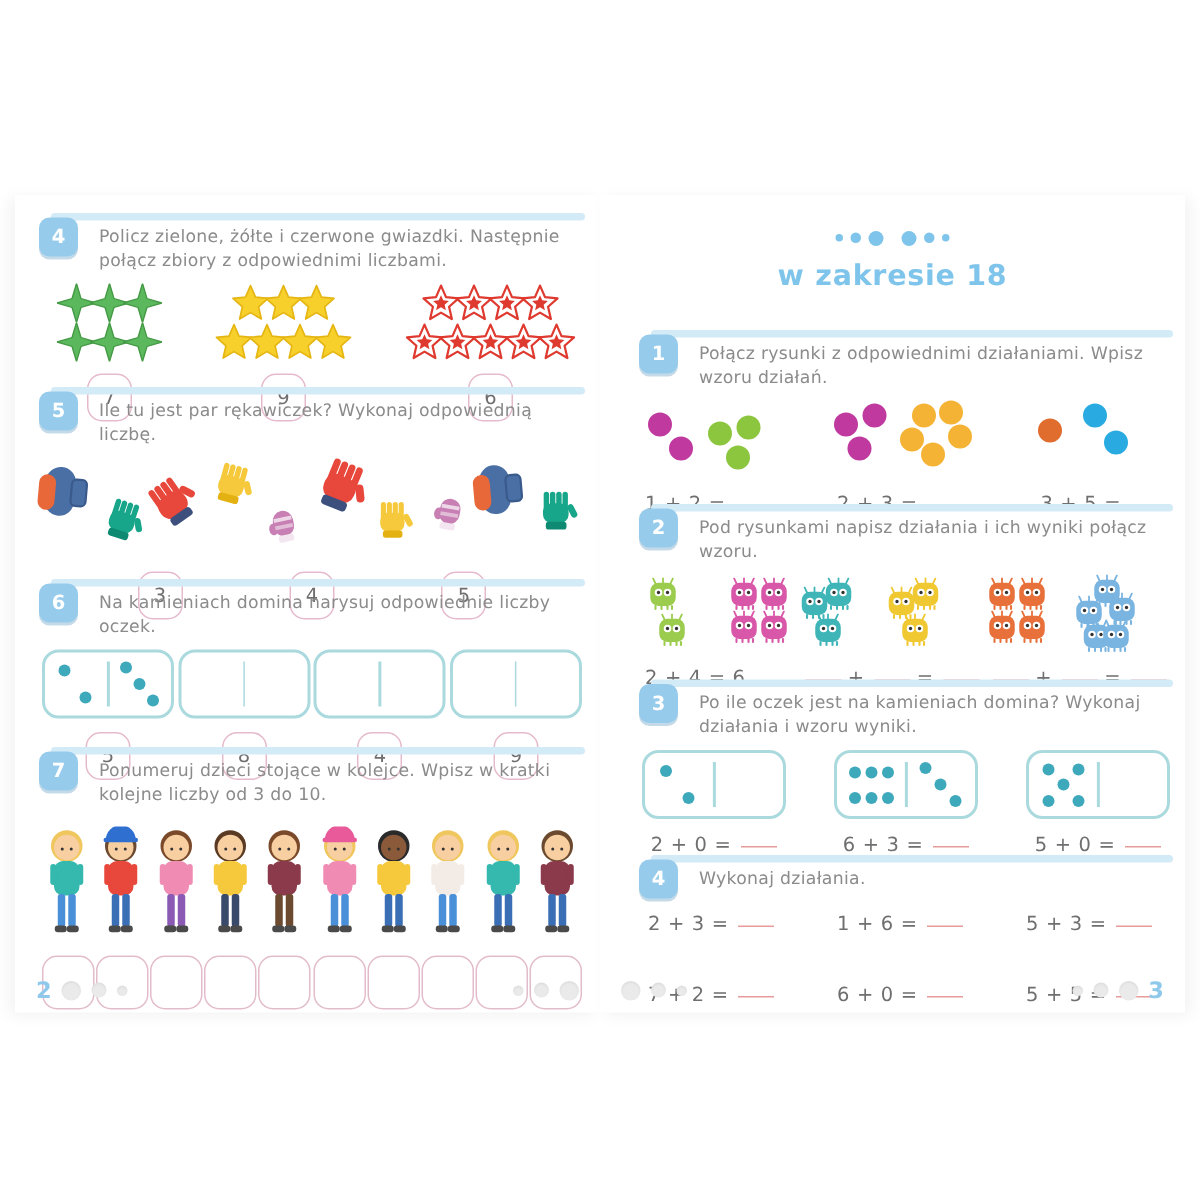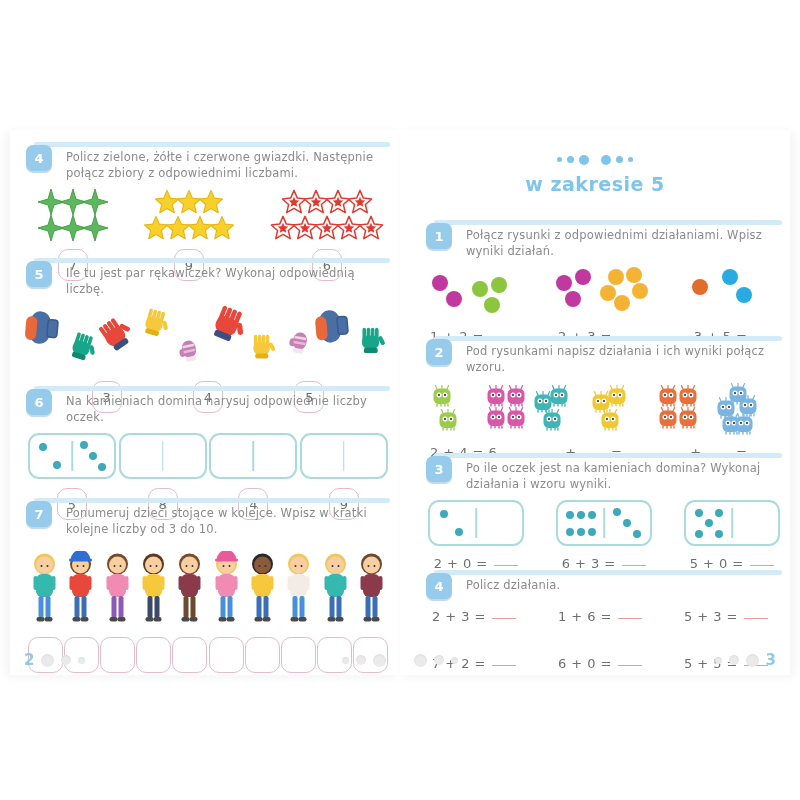--- a/index.html
+++ b/index.html
@@ -531,28 +531,28 @@
     </footer>
   </div>
 
   <div class="page page-right">
 
     <div class="title">
       <div class="l1">
         <span class="tdot s"></span><span class="tdot m"></span><span class="tdot l"></span>
         <span class="tdot l"></span><span class="tdot m"></span><span class="tdot s"></span>
       </div>
-      <div class="l2">w zakresie 5</div>
+      <div class="l2">w zakresie 18</div>
     </div>
 
     <section class="task" style="top:90px;">
       <div class="task-bar"></div>
       <div class="task-head">
         <div class="task-badge">1</div>
-        <p class="task-instruction">Połącz rysunki z odpowiednimi działaniami. Wpisz wyniki działań.</p>
+        <p class="task-instruction">Połącz rysunki z odpowiednimi działaniami. Wpisz wzoru działań.</p>
       </div>
       <div class="task-body">
           <div class="pair-row">
             <div class="pair-col">
               <div class="dot-field" style="width: 83px;">
                 <div class="dot" style="left: 4px; top: 8px; background: rgb(192, 57, 159);"></div>
                 <div class="dot" style="left: 18px; top: 24px; background: rgb(192, 57, 159);"></div>
                 <div class="dot" style="left: 44px; top: 14px; background: rgb(140, 198, 63);"></div>
                 <div class="dot" style="left: 63px; top: 10px; background: rgb(140, 198, 63);"></div>
                 <div class="dot" style="left: 56px; top: 30px; background: rgb(140, 198, 63);"></div>
@@ -865,21 +865,21 @@
               <div class="eq"><span class="tok">5</span><span class="tok">+</span><span class="tok">0</span><span class="tok">=</span><span class="blank"></span></div>
             </div>
           </div>
         </div>
     </section>
 
     <section class="task" style="top:440px;">
       <div class="task-bar"></div>
       <div class="task-head">
         <div class="task-badge">4</div>
-        <p class="task-instruction">Policz działania.</p>
+        <p class="task-instruction">Wykonaj działania.</p>
       </div>
       <div class="task-body eq-grid">
           <div class="eq"><span class="tok">2</span><span class="tok">+</span><span class="tok">3</span><span class="tok">=</span><span class="blank"></span></div>
           <div class="eq"><span class="tok">1</span><span class="tok">+</span><span class="tok">6</span><span class="tok">=</span><span class="blank"></span></div>
           <div class="eq"><span class="tok">5</span><span class="tok">+</span><span class="tok">3</span><span class="tok">=</span><span class="blank"></span></div>
           <div class="eq"><span class="tok">7</span><span class="tok">+</span><span class="tok">2</span><span class="tok">=</span><span class="blank"></span></div>
           <div class="eq"><span class="tok">6</span><span class="tok">+</span><span class="tok">0</span><span class="tok">=</span><span class="blank"></span></div>
           <div class="eq"><span class="tok">5</span><span class="tok">+</span><span class="tok">5</span><span class="tok">=</span><span class="blank"></span></div>
         </div>
     </section>

